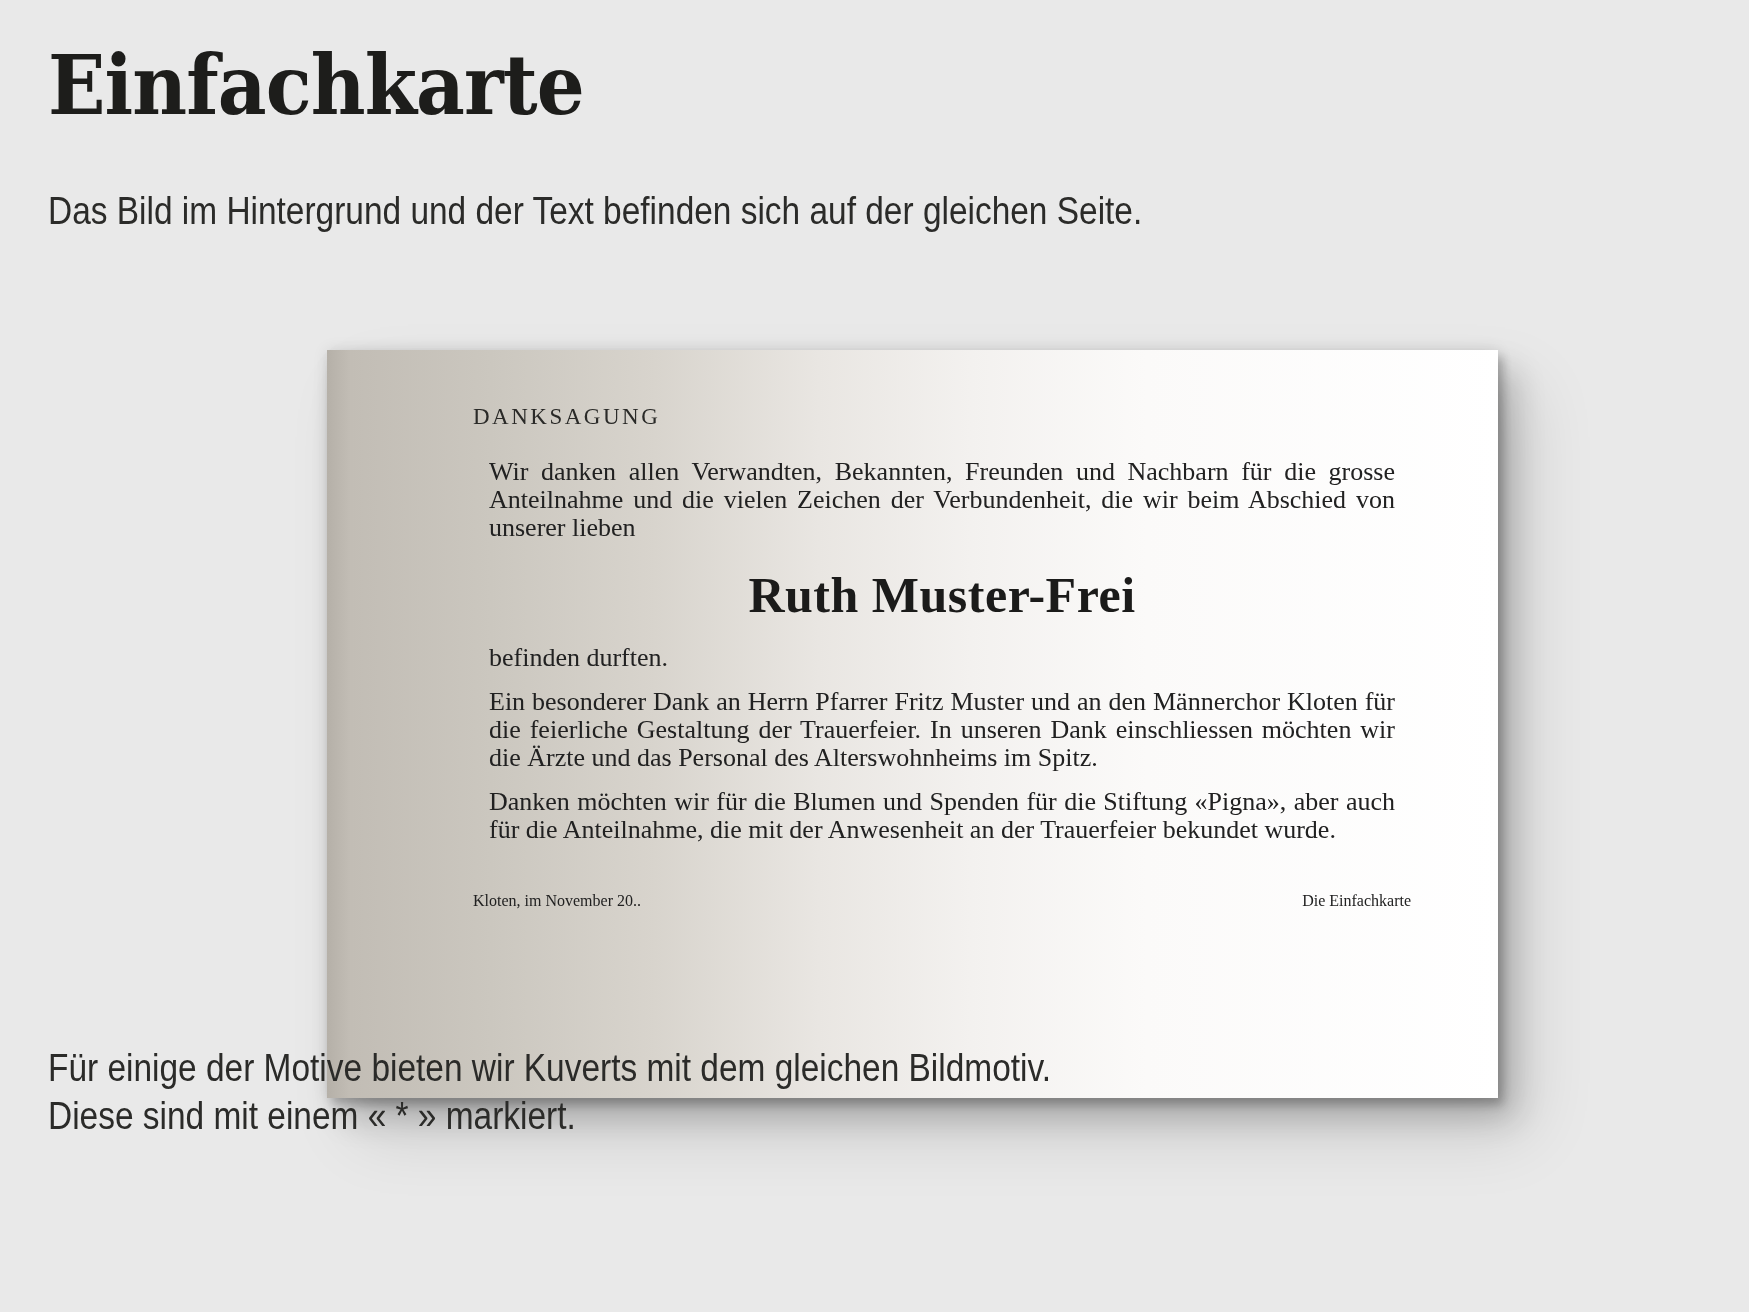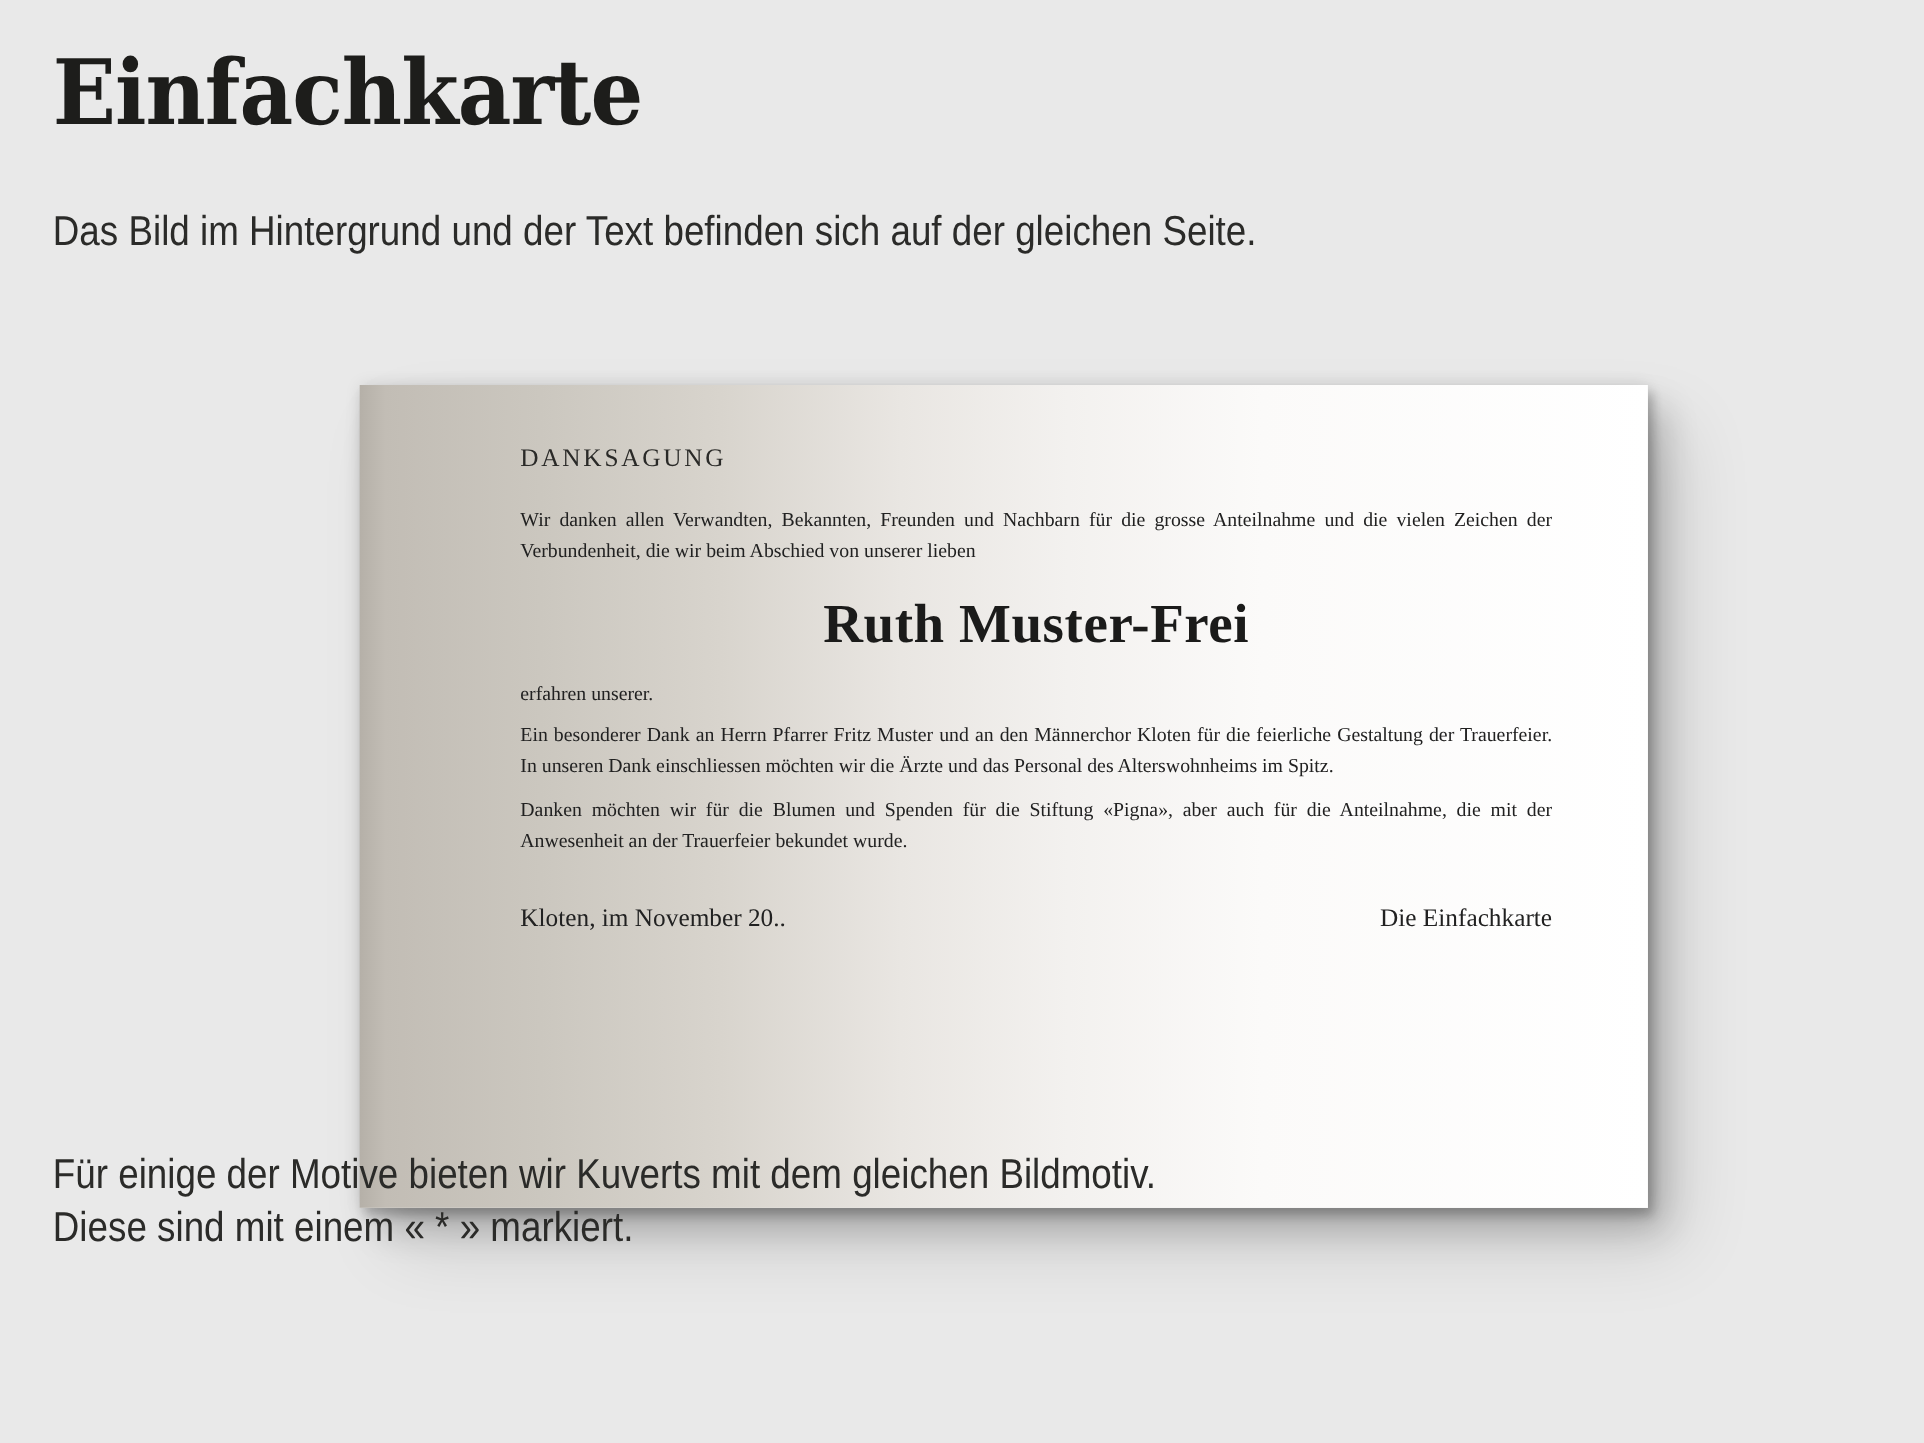--- a/index.html
+++ b/index.html
@@ -88,64 +88,64 @@
     color: #212121;
   }
   .card-heading {
     margin: 0 0 28px 0;
     font-size: 23px;
     font-weight: 400;
     letter-spacing: 2.5px;
     color: #2a2a28;
   }
   .card p {
-    margin: 0;
-    font-size: 18px;
+    margin: 16px;
+    font-size: 26px;
     line-height: 28px;
   }
   .card .just {
     text-align: justify;
   }
   .deceased-name {
     margin: 30px 0 26px 0;
     font-size: 50px;
     line-height: 46px;
     font-weight: 700;
     text-align: center;
     letter-spacing: 0.5px;
     color: #1b1b1a;
   }
   .sp-12 { margin-top: 12px !important; }
   .sp-10 { margin-top: 10px !important; }
   .card-footer {
     display: flex;
     justify-content: space-between;
     margin-top: 43px;
-    font-size: 23px;
+    font-size: 16px;
     line-height: 28px;
   }
 </style>
 </head>
 <body>
 
 <div class="stage">
 
   <h1 class="page-title">Einfachkarte</h1>
 
   <p class="page-intro">Das Bild im Hintergrund und der Text befinden sich auf der gleichen Seite.</p>
 
   <div class="card">
 
     <h2 class="card-heading">DANKSAGUNG</h2>
 
     <p class="just">Wir danken allen Verwandten, Bekannten, Freunden und Nachbarn für die grosse Anteilnahme und die vielen Zeichen der Verbundenheit, die wir beim Abschied von unserer lieben</p>
 
     <div class="deceased-name">Ruth Muster-Frei</div>
 
-    <p>erfahren unserer.</p>
+    <p>befinden durften.</p>
 
     <p class="just sp-10">Ein besonderer Dank an Herrn Pfarrer Fritz Muster und an den Männerchor Kloten für die feierliche Gestaltung der Trauerfeier. In unseren Dank einschliessen möchten wir die Ärzte und das Personal des Alterswohnheims im Spitz.</p>
 
     <p class="just sp-12">Danken möchten wir für die Blumen und Spenden für die Stiftung «Pigna», aber auch für die Anteilnahme, die mit der Anwesenheit an der Trauerfeier bekundet wurde.</p>
 
 
     <div class="card-footer">
       <span>Kloten, im November 20..</span>
       <span>Die Einfachkarte</span>
     </div>

